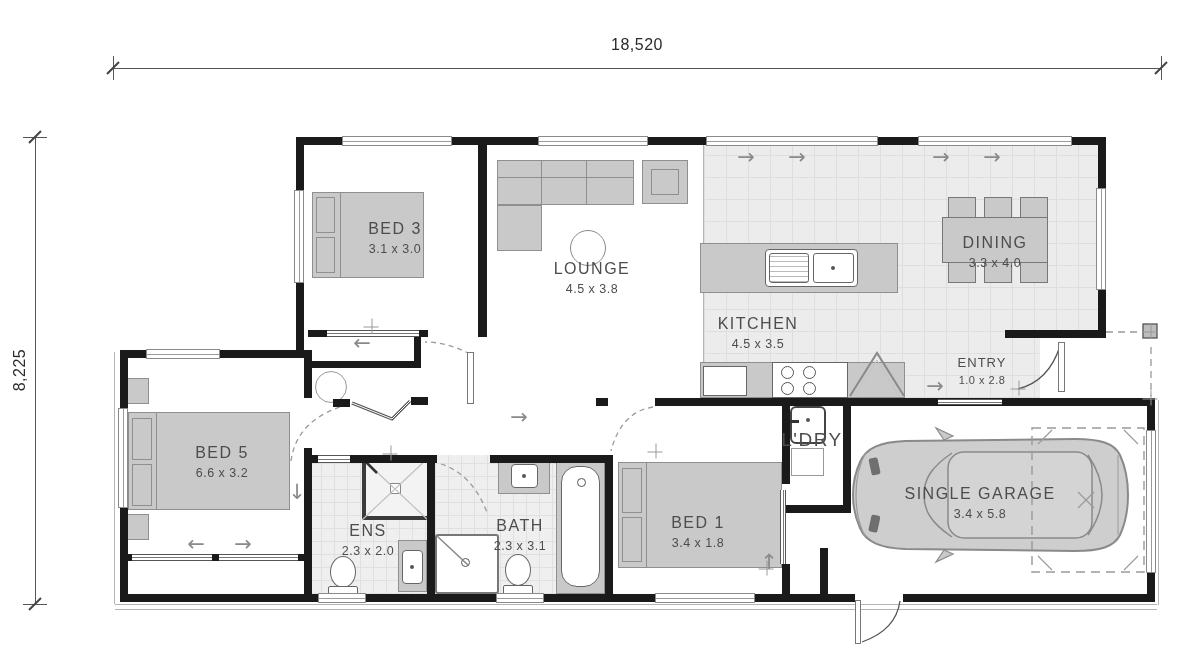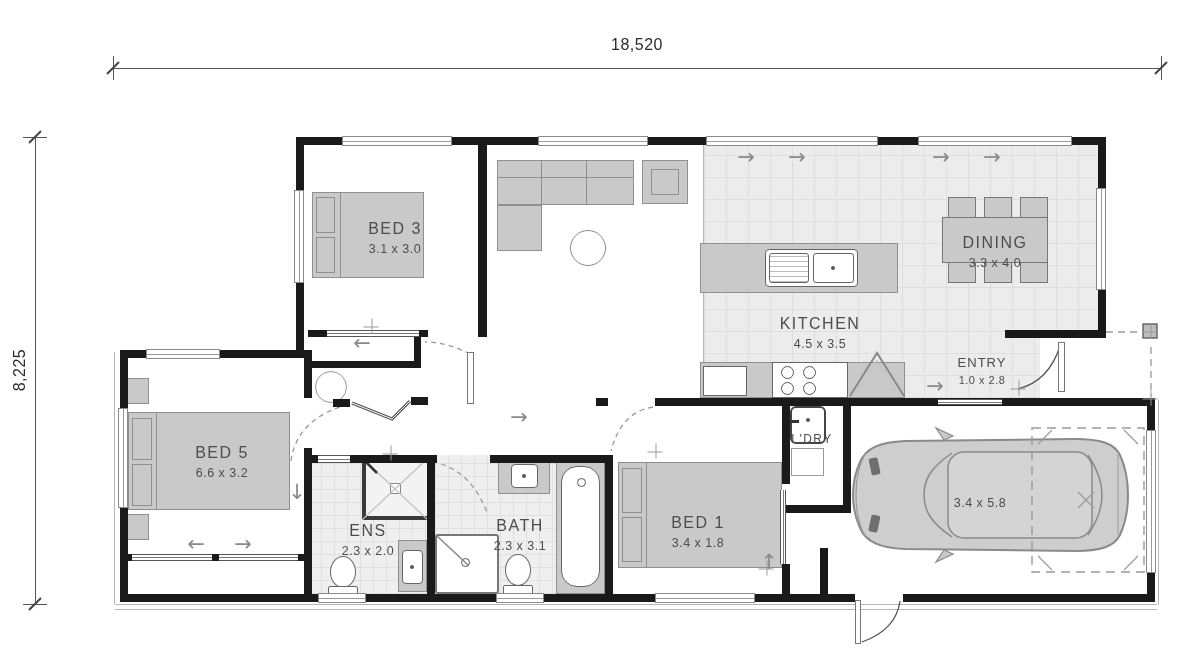--- a/index.html
+++ b/index.html
@@ -245,21 +245,25 @@
   <div class="slider" style="left:938px;top:399px;width:64px;height:6px"></div>
   <div class="slider v" style="left:780px;top:490px;width:6px;height:74px"></div>
   <div class="leaf" style="left:467px;top:352px;width:7px;height:52px"></div>
   <div class="leaf" style="left:1058px;top:342px;width:7px;height:50px"></div>
   <div class="leaf" style="left:855px;top:600px;width:6px;height:44px"></div>
 
   <div class="rlabel" style="left:395px;top:238px">
     <div class="rname">BED 3</div>
     <div class="rdims">3.1 x 3.0</div>
   </div>
-  <div class="rlabel" style="left:820px;top:333px">
+  <div class="rlabel" style="left:592px;top:278px">
+    <div class="rname">LOUNGE</div>
+    <div class="rdims">4.5 x 3.8</div>
+  </div>
+  <div class="rlabel" style="left:758px;top:333px">
     <div class="rname">KITCHEN</div>
     <div class="rdims">4.5 x 3.5</div>
   </div>
   <div class="rlabel" style="left:995px;top:252px">
     <div class="rname">DINING</div>
     <div class="rdims">3.3 x 4.0</div>
   </div>
   <div class="rlabel sm" style="left:982px;top:371px">
     <div class="rname">ENTRY</div>
     <div class="rdims">1.0 x 2.8</div>
@@ -274,23 +278,24 @@
   </div>
   <div class="rlabel" style="left:520px;top:535px">
     <div class="rname">BATH</div>
     <div class="rdims">2.3 x 3.1</div>
   </div>
   <div class="rlabel" style="left:698px;top:532px">
     <div class="rname">BED 1</div>
     <div class="rdims">3.4 x 1.8</div>
   </div>
   <div class="rlabel" style="left:812px;top:440px">
-    <div class="rname" style="font-size:12px">L'DRY</div>
+    <div class="rname" style="font-size:19px">L'DRY</div>
   </div>
   <div class="rlabel" style="left:980px;top:503px">
+    <div class="rname">SINGLE GARAGE</div>
     <div class="rdims">3.4 x 5.8</div>
   </div>
 
   <div class="arrow" style="left:746px;top:157px">→</div>
   <div class="arrow" style="left:797px;top:157px">→</div>
   <div class="arrow" style="left:941px;top:157px">→</div>
   <div class="arrow" style="left:992px;top:157px">→</div>
   <div class="arrow" style="left:362px;top:343px">←</div>
   <div class="arrow" style="left:519px;top:417px">→</div>
   <div class="arrow" style="left:196px;top:544px">←</div>

